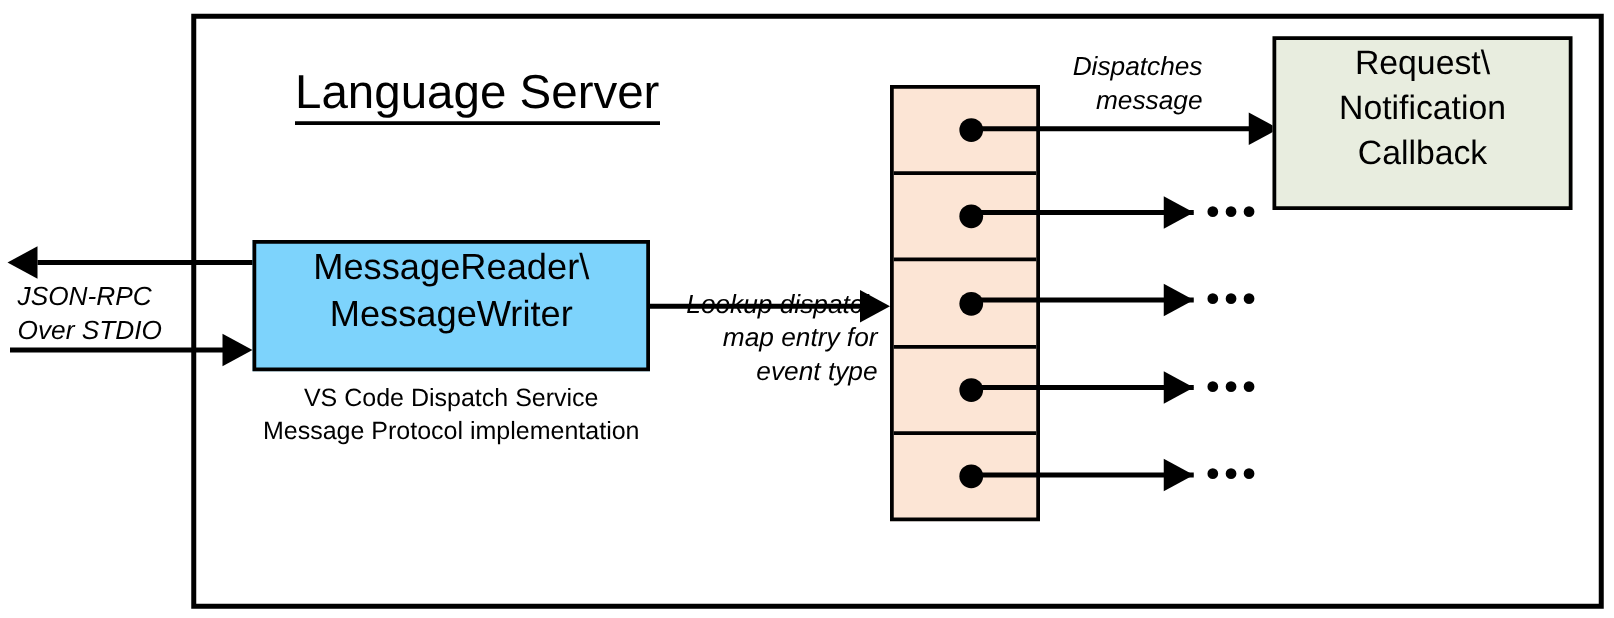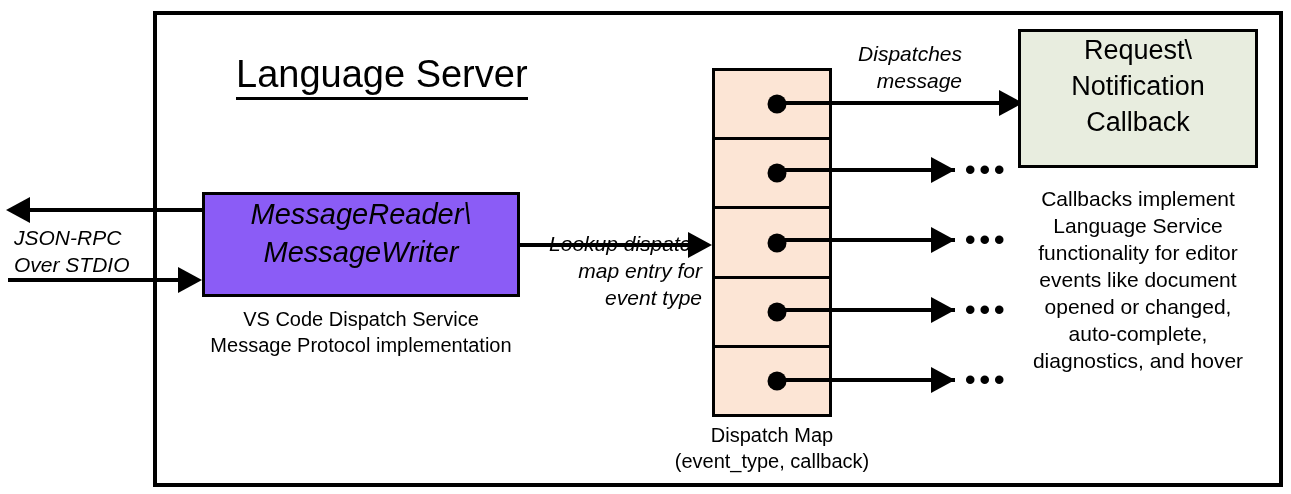--- a/index.html
+++ b/index.html
@@ -50,24 +50,23 @@
     display: flex;
     align-items: flex-start;
     justify-content: center;
     text-align: center;
   }
   .box-reader {
     left: 202px;
     top: 192px;
     width: 318px;
     height: 105px;
-    background: #8b5cf6;
+    background: #7dd3fc;
     font-size: 29px;
     line-height: 38px;
-    font-style: italic;
   }
   .box-callback {
     left: 1018px;
     top: 29px;
     width: 240px;
     height: 139px;
     background: #e8eddf;
     font-size: 27px;
     line-height: 36px;
   }
@@ -220,22 +219,20 @@
     <div class="dispatch-row">
       <span class="dot"></span>
     </div>
     <div class="dispatch-row">
       <span class="dot"></span>
     </div>
     <div class="dispatch-row">
       <span class="dot"></span>
     </div>
   </div>
-  <div class="abs caption caption-map">Dispatch Map
-(event_type, callback)</div>
 
   <div class="abs hline" style="left:771px; top:101px; width:232px;"></div>
   <div class="abs arrow-right" style="left:999px; top:90px;"></div>
   <div class="abs edge-label lbl-dispatches">Dispatches
 message</div>
 
   <div class="abs hline" style="left:771px; top:168px; width:184px;"></div>
   <div class="abs arrow-right" style="left:931px; top:157px;"></div>
   <div class="abs ellipsis" style="left:965px; top:160px;">•••</div>
 
@@ -249,21 +246,14 @@
 
   <div class="abs hline" style="left:771px; top:378px; width:184px;"></div>
   <div class="abs arrow-right" style="left:931px; top:367px;"></div>
   <div class="abs ellipsis" style="left:965px; top:370px;">•••</div>
 
   <div class="abs box box-callback">
     <span style="white-space:pre-line;">Request\
 Notification
 Callback</span>
   </div>
-  <div class="abs caption caption-callback">Callbacks implement
-Language Service
-functionality for editor
-events like document
-opened or changed,
-auto-complete,
-diagnostics, and hover</div>
 
 </div>
 
 </body></html>

